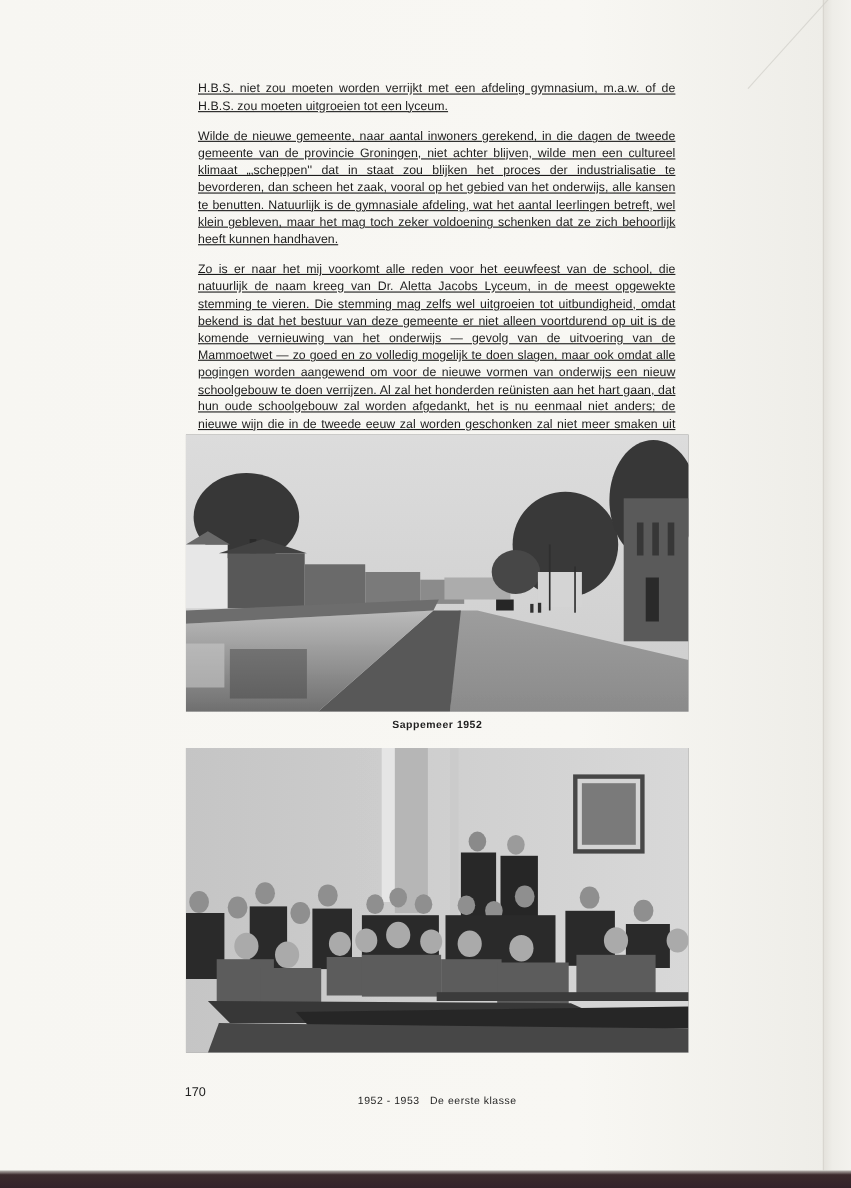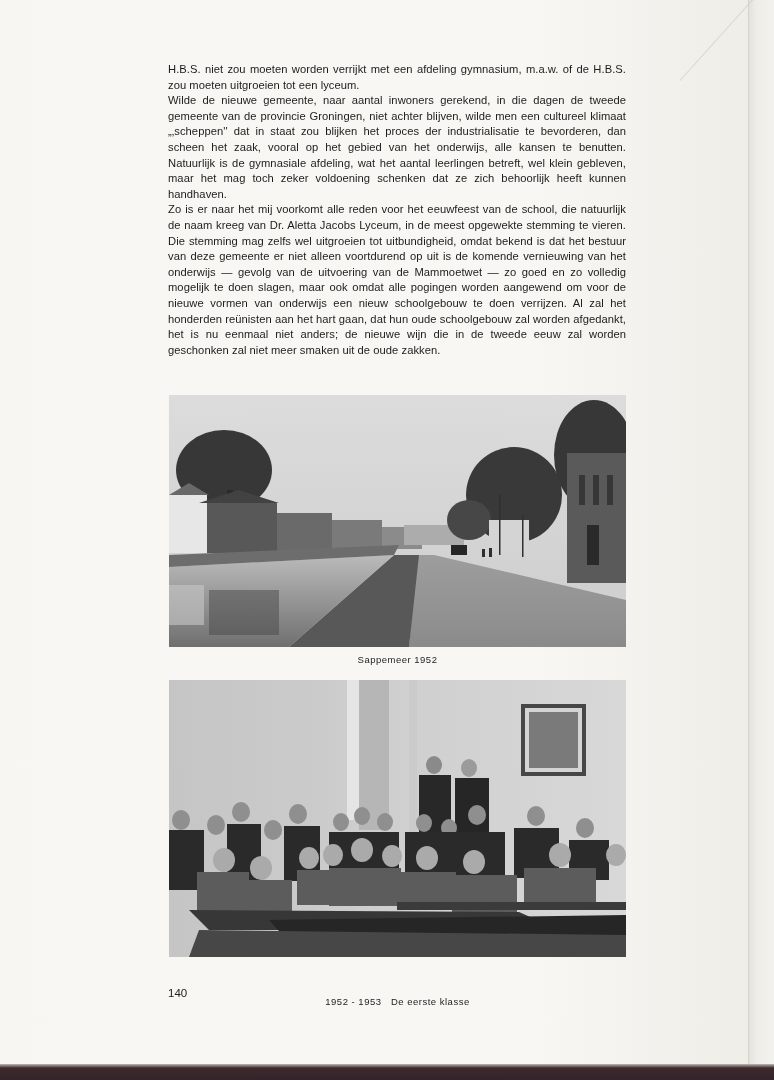--- a/index.html
+++ b/index.html
@@ -24,21 +24,21 @@
     .fold-line {
       position: absolute; left: 680px; top: 80px; width: 110px; height: 1px;
       background: #cfcdc8; transform: rotate(-48deg); transform-origin: left center;
       opacity: .7;
     }
     .body-text {
       position: absolute; left: 168px; top: 62px; width: 458px;
       font-size: 11.2px; line-height: 15.6px; color: #1c1c1c;
       text-align: justify; letter-spacing: 0.05px;
     }
-    .body-text p { margin: 0; }
+    .body-text p { margin: 12px; text-decoration: underline; }
 
     .photo {
       position: absolute; overflow: hidden;
       background: #9a9a98;
       filter: grayscale(1) contrast(1.05);
     }
     .photo svg { width: 100%; height: 100%; display: block; }
 
     .caption {
       position: absolute; font-size: 9.5px; color: #1e1e1e; letter-spacing: 0.5px;
@@ -118,21 +118,21 @@
     <rect x="40" y="195" width="70" height="45" fill="#4a4a4a" opacity=".5"></rect>
 
     <polygon points="0,160 230,150 225,160 0,172" fill="#6e6e6e"></polygon>
 
     <rect x="282" y="150" width="16" height="10" fill="#2a2a2a"></rect>
 
     <rect x="313" y="154" width="3" height="8" fill="#333"></rect>
     <rect x="320" y="153" width="3" height="9" fill="#333"></rect>
   </svg>
 </div>
-<div class="caption" style="left:169px; top:654px; width:457px;">Sappemeer 1952</div>
+<div class="caption" style="left:169px; top:654px; width:457px;font-weight:bold;">Sappemeer 1952</div>
 
 <div class="photo" style="left:169px; top:680px; width:457px; height:277px;">
   <svg viewBox="0 0 457 277" preserveAspectRatio="none">
     <defs>
       <linearGradient id="wall" x1="0" y1="0" x2="1" y2="0">
         <stop offset="0" stop-color="#c2c2c0"></stop>
         <stop offset="1" stop-color="#d4d4d2"></stop>
       </linearGradient>
     </defs>
     <rect width="457" height="277" fill="url(#wall)"></rect>
@@ -198,13 +198,13 @@
     </g>
 
     <polygon points="20,230 350,232 390,250 40,250" fill="#3a3a3a"></polygon>
     <polygon points="100,240 457,235 457,255 120,262" fill="#2a2a2a"></polygon>
     <polygon points="30,250 457,255 457,277 20,277" fill="#4a4a48"></polygon>
     <rect x="228" y="222" width="230" height="8" fill="#3e3e3e"></rect>
   </svg>
 </div>
 <div class="caption" style="left:169px; top:962px; width:457px; white-space:pre;margin-top:34px;">1952 - 1953   De eerste klasse</div>
 
-<div class="page-number">140</div>
+<div class="page-number">170</div>
 
 </body></html>

